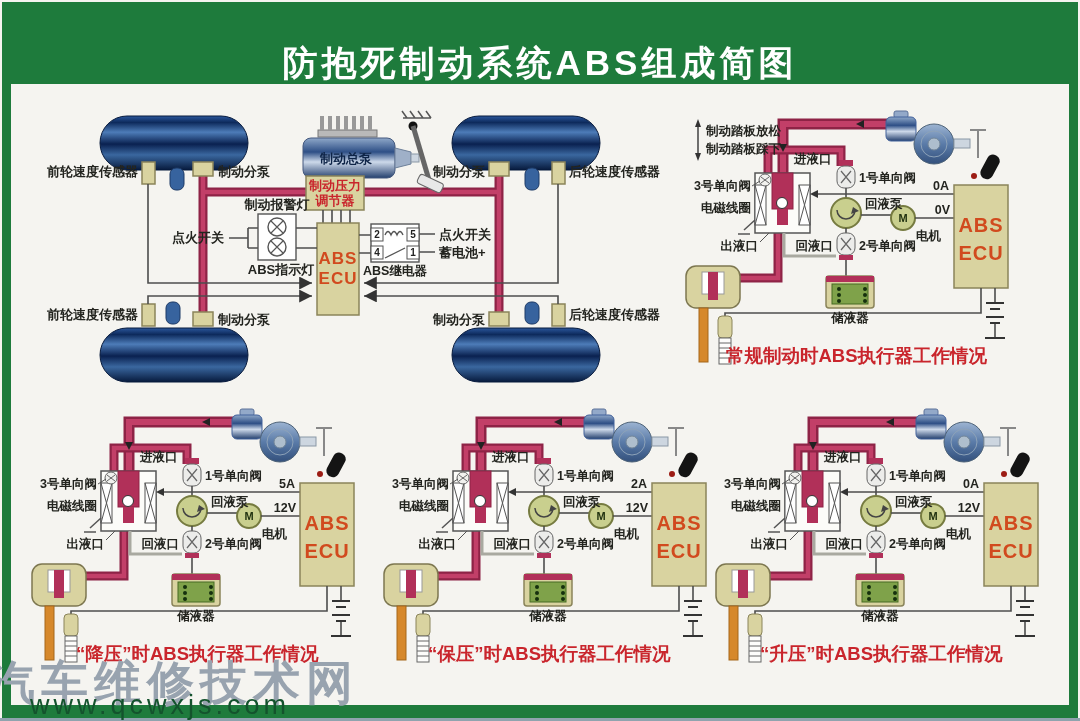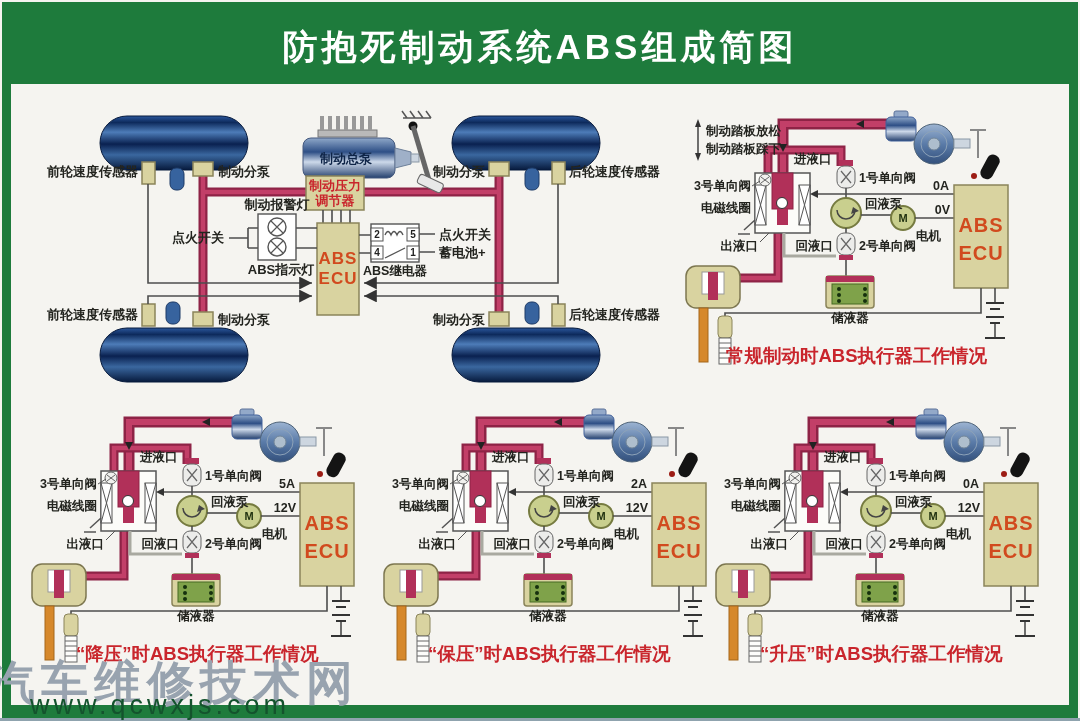--- a/index.html
+++ b/index.html
@@ -5,21 +5,21 @@
   html,body{margin:0;padding:0;background:#ffffff;}
   .canvas{position:relative;width:1080px;height:721px;background:#f5f4f0;overflow:hidden;
           font-family:"Liberation Sans","DejaVu Sans",sans-serif;}
   .green{position:absolute;background:#1e7b3c;}
   #bar-top{left:2px;top:2px;right:2px;height:82px;}
   #bar-left{left:2px;top:2px;width:9px;bottom:10px;}
   #bar-right{right:2px;top:2px;width:9px;bottom:10px;}
   #bar-bottom{left:2px;right:2px;bottom:3px;height:13px;}
   #bar-baseline{position:absolute;left:0;right:0;bottom:0;height:3px;background:#8fa3ae;}
   .title{position:absolute;left:0;right:0;top:22px;text-align:center;color:#ffffff;
-         font-size:35px;font-weight:bold;letter-spacing:4px;margin:0;}
+         font-size:35px;font-weight:bold;letter-spacing:4px;margin:16px;}
   svg{position:absolute;}
   svg text{font-family:"Liberation Sans","DejaVu Sans",sans-serif;}
   .lbl{font-size:13px;font-weight:bold;fill:#23241f;}
   .lbl-s{font-size:12.5px;font-weight:bold;fill:#23241f;}
   .redtxt{font-size:13px;font-weight:bold;fill:#c9252c;}
   .ecu-t{fill:#d14a1e;font-weight:bold;font-size:17px;letter-spacing:1px;}
   .ecu-t2{fill:#d14a1e;font-weight:bold;font-size:20px;letter-spacing:1px;}
   .cap{fill:#c9252c;font-weight:bold;font-size:18.5px;}
   .po{stroke:#8e2346;fill:none;}
   .pi{stroke:#c23f68;fill:none;}

